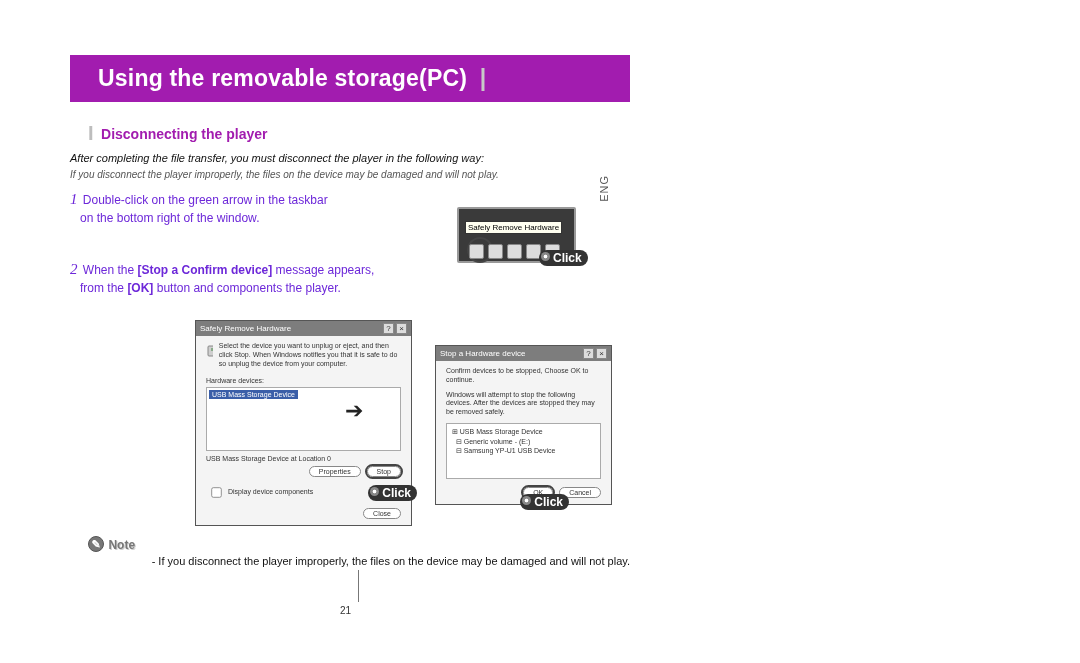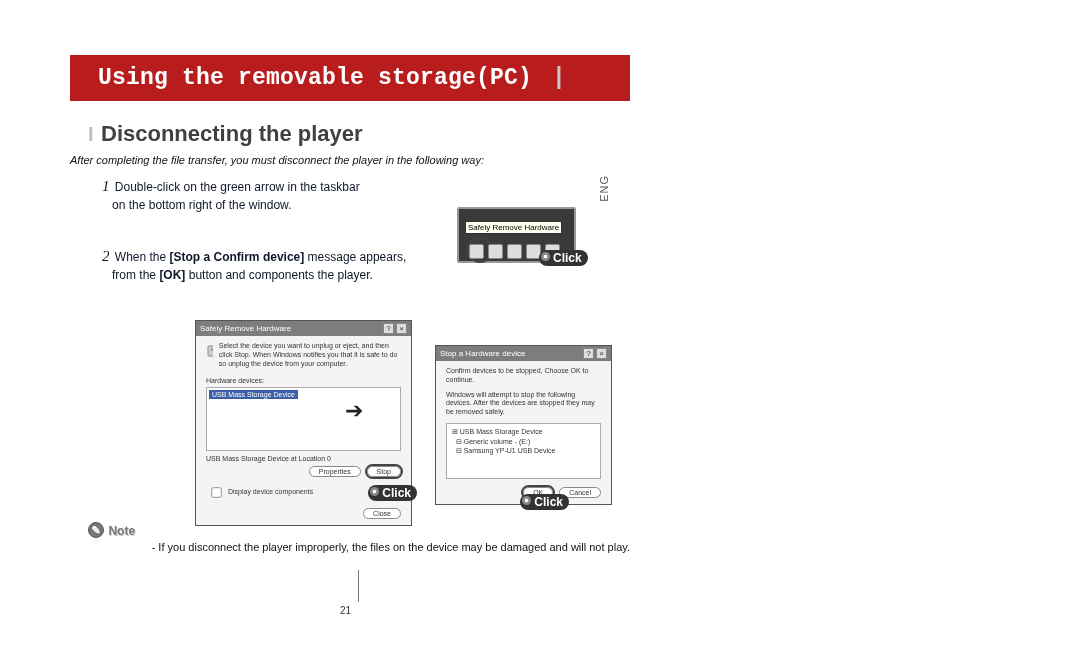--- a/index.html
+++ b/index.html
@@ -12,27 +12,26 @@
     position: relative;
     color: #000;
   }
   .page {
     position: relative;
     width: 560px;
     margin-left: 70px;
     padding-top: 55px;
   }
   .title-bar {
-    background: #b91c1c;
+    background: #a21caf;
     color: #fff;
     font-size: 23px;
     font-weight: bold;
     padding: 10px 16px 10px 28px;
     letter-spacing: 0.2px;
-    font-family: Liberation Mono, monospace;
   }
   .title-bar .pipe {
     color: #c8c8c8;
     font-weight: bold;
     padding-left: 6px;
   }
   .section-title {
     margin-top: 20px;
     margin-left: 18px;
   }
@@ -41,44 +40,43 @@
     vertical-align: middle;
     color: #bdbdbd;
     font-size: 20px;
     font-weight: bold;
     margin-right: 3px;
   }
   .section-title h2 {
     display: inline-block;
     vertical-align: middle;
     margin: 0;
-    font-size: 22px;
-    font-weight: bold;
-    color: #404040;
+    font-size: 14px;
+    font-weight: bold;
+    color: #a21caf;
   }
   .intro {
     margin-top: 6px;
     font-size: 11px;
     line-height: 1.35;
     color: #111;
     font-style: italic;
   }
   .intro .warn {
     font-size: 10px;
     color: #555;
     display: block;
     margin-top: 2px;
   }
   .step {
-    margin-left: 32px;
     margin-top: 8px;
     font-size: 12px;
     line-height: 1.4;
     width: 340px;
-    color: #0f172a;
+    color: #6d28d9;
   }
   .stepnum {
     font-family: "Times New Roman", Times, serif;
     font-style: italic;
     font-size: 15px;
     margin-right: 2px;
   }
   .lang-tab {
     position: absolute;
     left: 598px;
@@ -298,20 +296,21 @@
     <span class="pipe">|</span>
   </div>
 
   <div class="section-title">
     <span class="vbar">I</span>
     <h2>Disconnecting the player</h2>
   </div>
 
   <div class="intro">
     <span>After completing the file transfer, you must disconnect the player in the following way:</span>
+    <span class="warn">If you disconnect the player improperly, the files on the device may be damaged and will not play.</span>
   </div>
 
   <div class="step">
     <span class="stepnum">1</span>
     <span>Double-click on the green arrow in the taskbar</span><br>
     &nbsp;&nbsp;&nbsp;<span>on the bottom right of the window.</span>
   </div>
 
   <div class="step" style="margin-top:32px;width:370px">
     <span class="stepnum">2</span>

